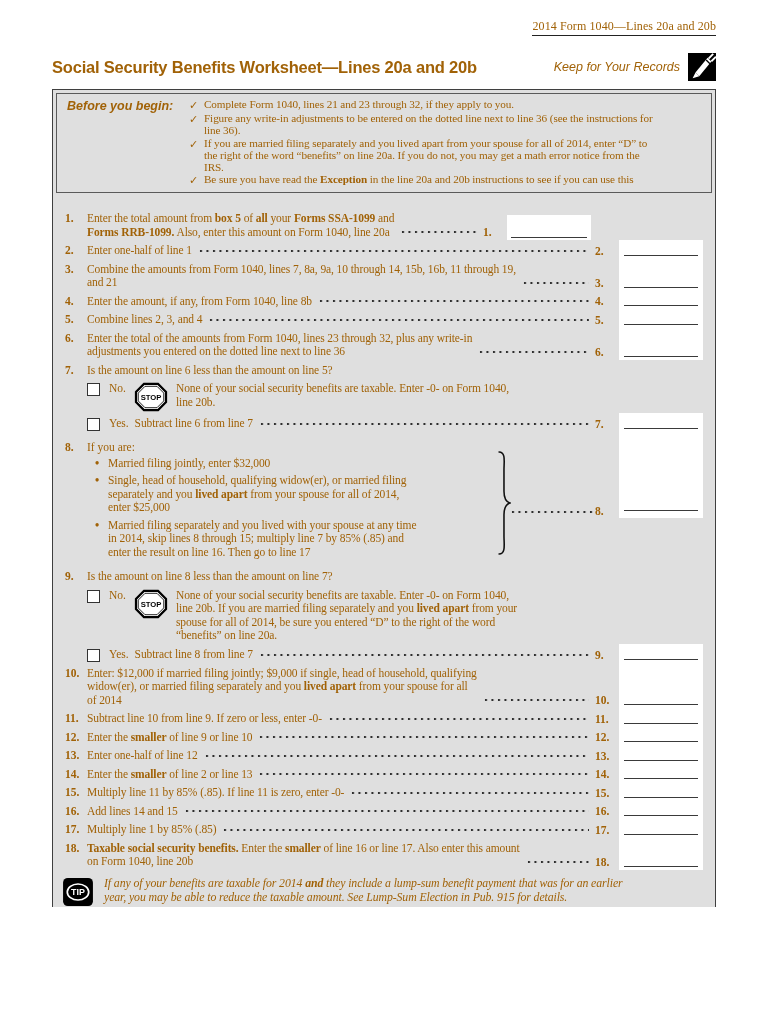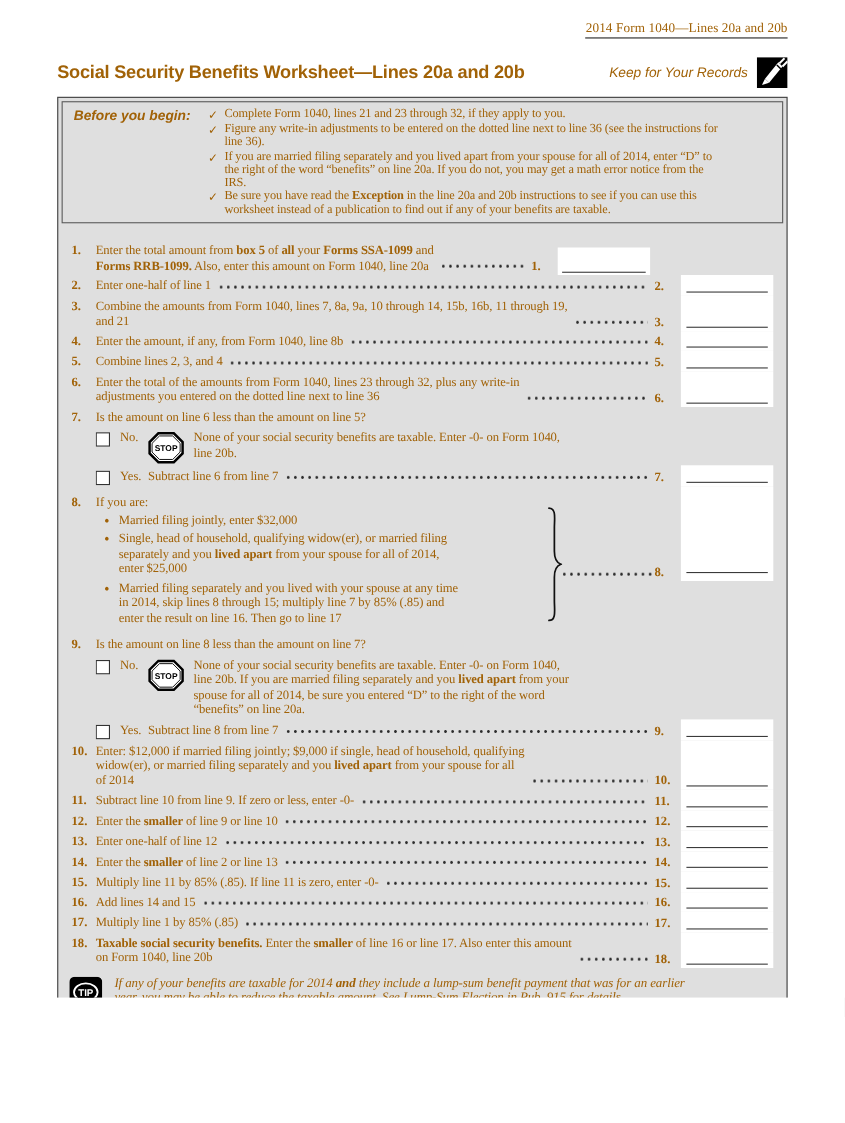--- a/index.html
+++ b/index.html
@@ -176,21 +176,21 @@
           <div class="citem">
             <span class="check">✓</span>
             <span class="ctext"><span>Figure any write-in adjustments to be entered on the dotted line next to line 36 (see the instructions for</span><br><span>line 36).</span></span>
           </div>
           <div class="citem">
             <span class="check">✓</span>
             <span class="ctext"><span>If you are married filing separately and you lived apart from your spouse for all of 2014, enter “D” to</span><br><span>the right of the word “benefits” on line 20a. If you do not, you may get a math error notice from the</span><br><span>IRS.</span></span>
           </div>
           <div class="citem">
             <span class="check">✓</span>
-            <span class="ctext"><span>Be sure you have read the </span><span class="seg-b">Exception</span><span> in the line 20a and 20b instructions to see if you can use this</span><br><span>worksheet instead of a publication to find out if any of your benefits are taxable.</span></span>
+            <span class="ctext"><span>Be sure you have read the </span><span class="seg-b">Exception</span><span> in the line 20a and 20b instructions to see if you can use this</span><br></span>
           </div>
         </div>
       </div>
 
       <div class="rows">
 
         <div class="wrow">
           <div class="num">1.</div>
           <div class="body">
               <div class="tl">

